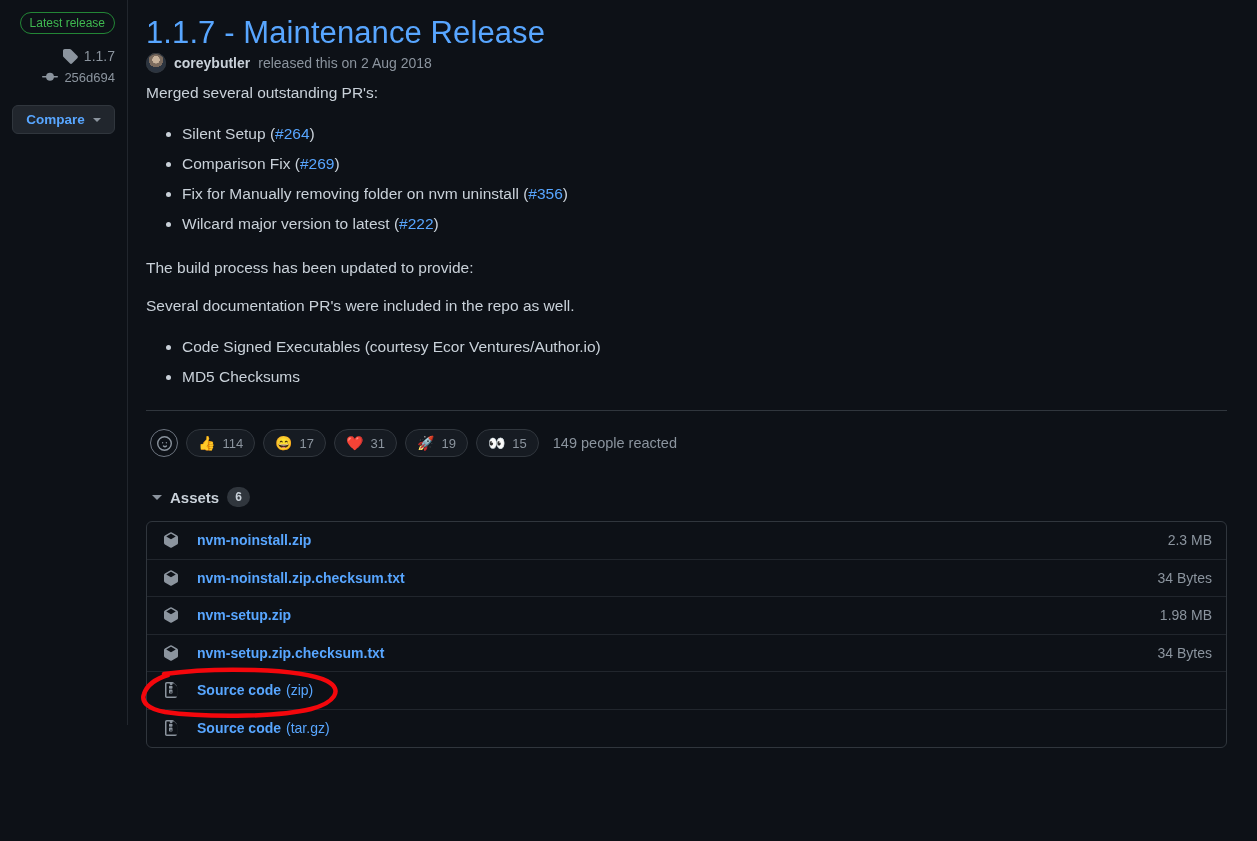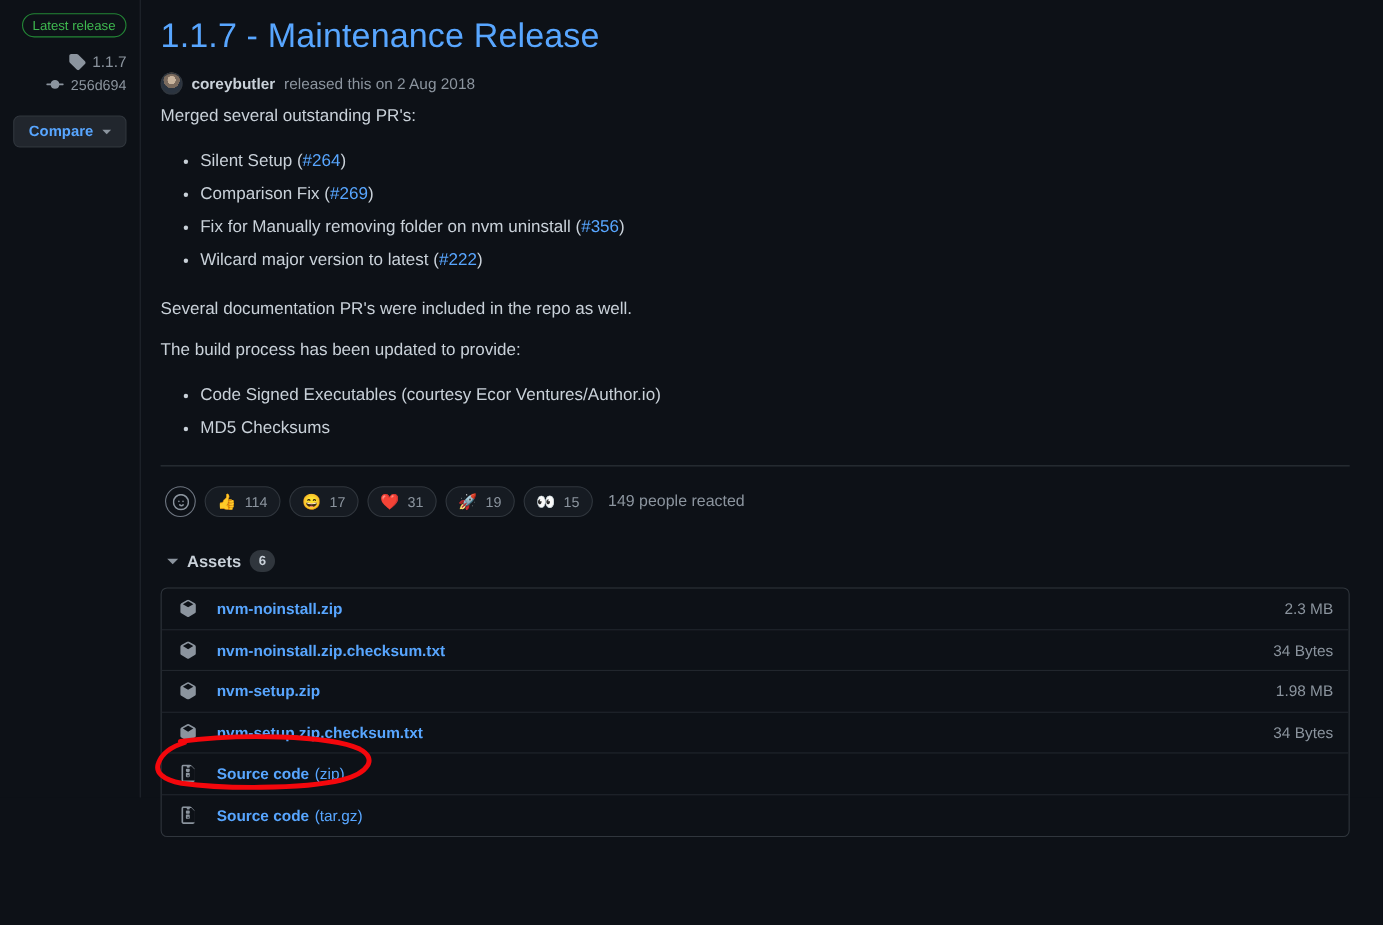--- a/index.html
+++ b/index.html
@@ -94,21 +94,21 @@
     padding: 14px 30px 0 18px;
     min-width: 0;
   }
 
   .release-title {
     font-size: 31px;
     line-height: 1.25;
     color: #58a6ff;
     font-weight: normal;
     letter-spacing: 0.1px;
-    margin-bottom: 13px;
+    margin-bottom: 0;
     cursor: pointer;
   }
 
   .byline {
     display: flex;
     align-items: center;
     gap: 8px;
     font-size: 14px;
     color: #8b949e;
     margin-bottom: 8px;
@@ -311,23 +311,23 @@
 
     <p class="body-text">Merged several outstanding PR's:</p>
 
     <ul class="md-list" id="pr-list">
         <li><span>Silent Setup (</span><a class="issue-link">#264</a><span>)</span></li>
         <li><span>Comparison Fix (</span><a class="issue-link">#269</a><span>)</span></li>
         <li><span>Fix for Manually removing folder on nvm uninstall (</span><a class="issue-link">#356</a><span>)</span></li>
         <li><span>Wilcard major version to latest (</span><a class="issue-link">#222</a><span>)</span></li>
       </ul>
 
+    <p class="body-text">The build process has been updated to provide:</p>
+
     <p class="body-text">Several documentation PR's were included in the repo as well.</p>
-
-    <p class="body-text">The build process has been updated to provide:</p>
 
     <ul class="md-list" id="build-list">
         <li>Code Signed Executables (courtesy Ecor Ventures/Author.io)</li>
         <li>MD5 Checksums</li>
       </ul>
 
     <hr class="divider">
 
     <div class="reactions">
       <span class="smiley-btn">

